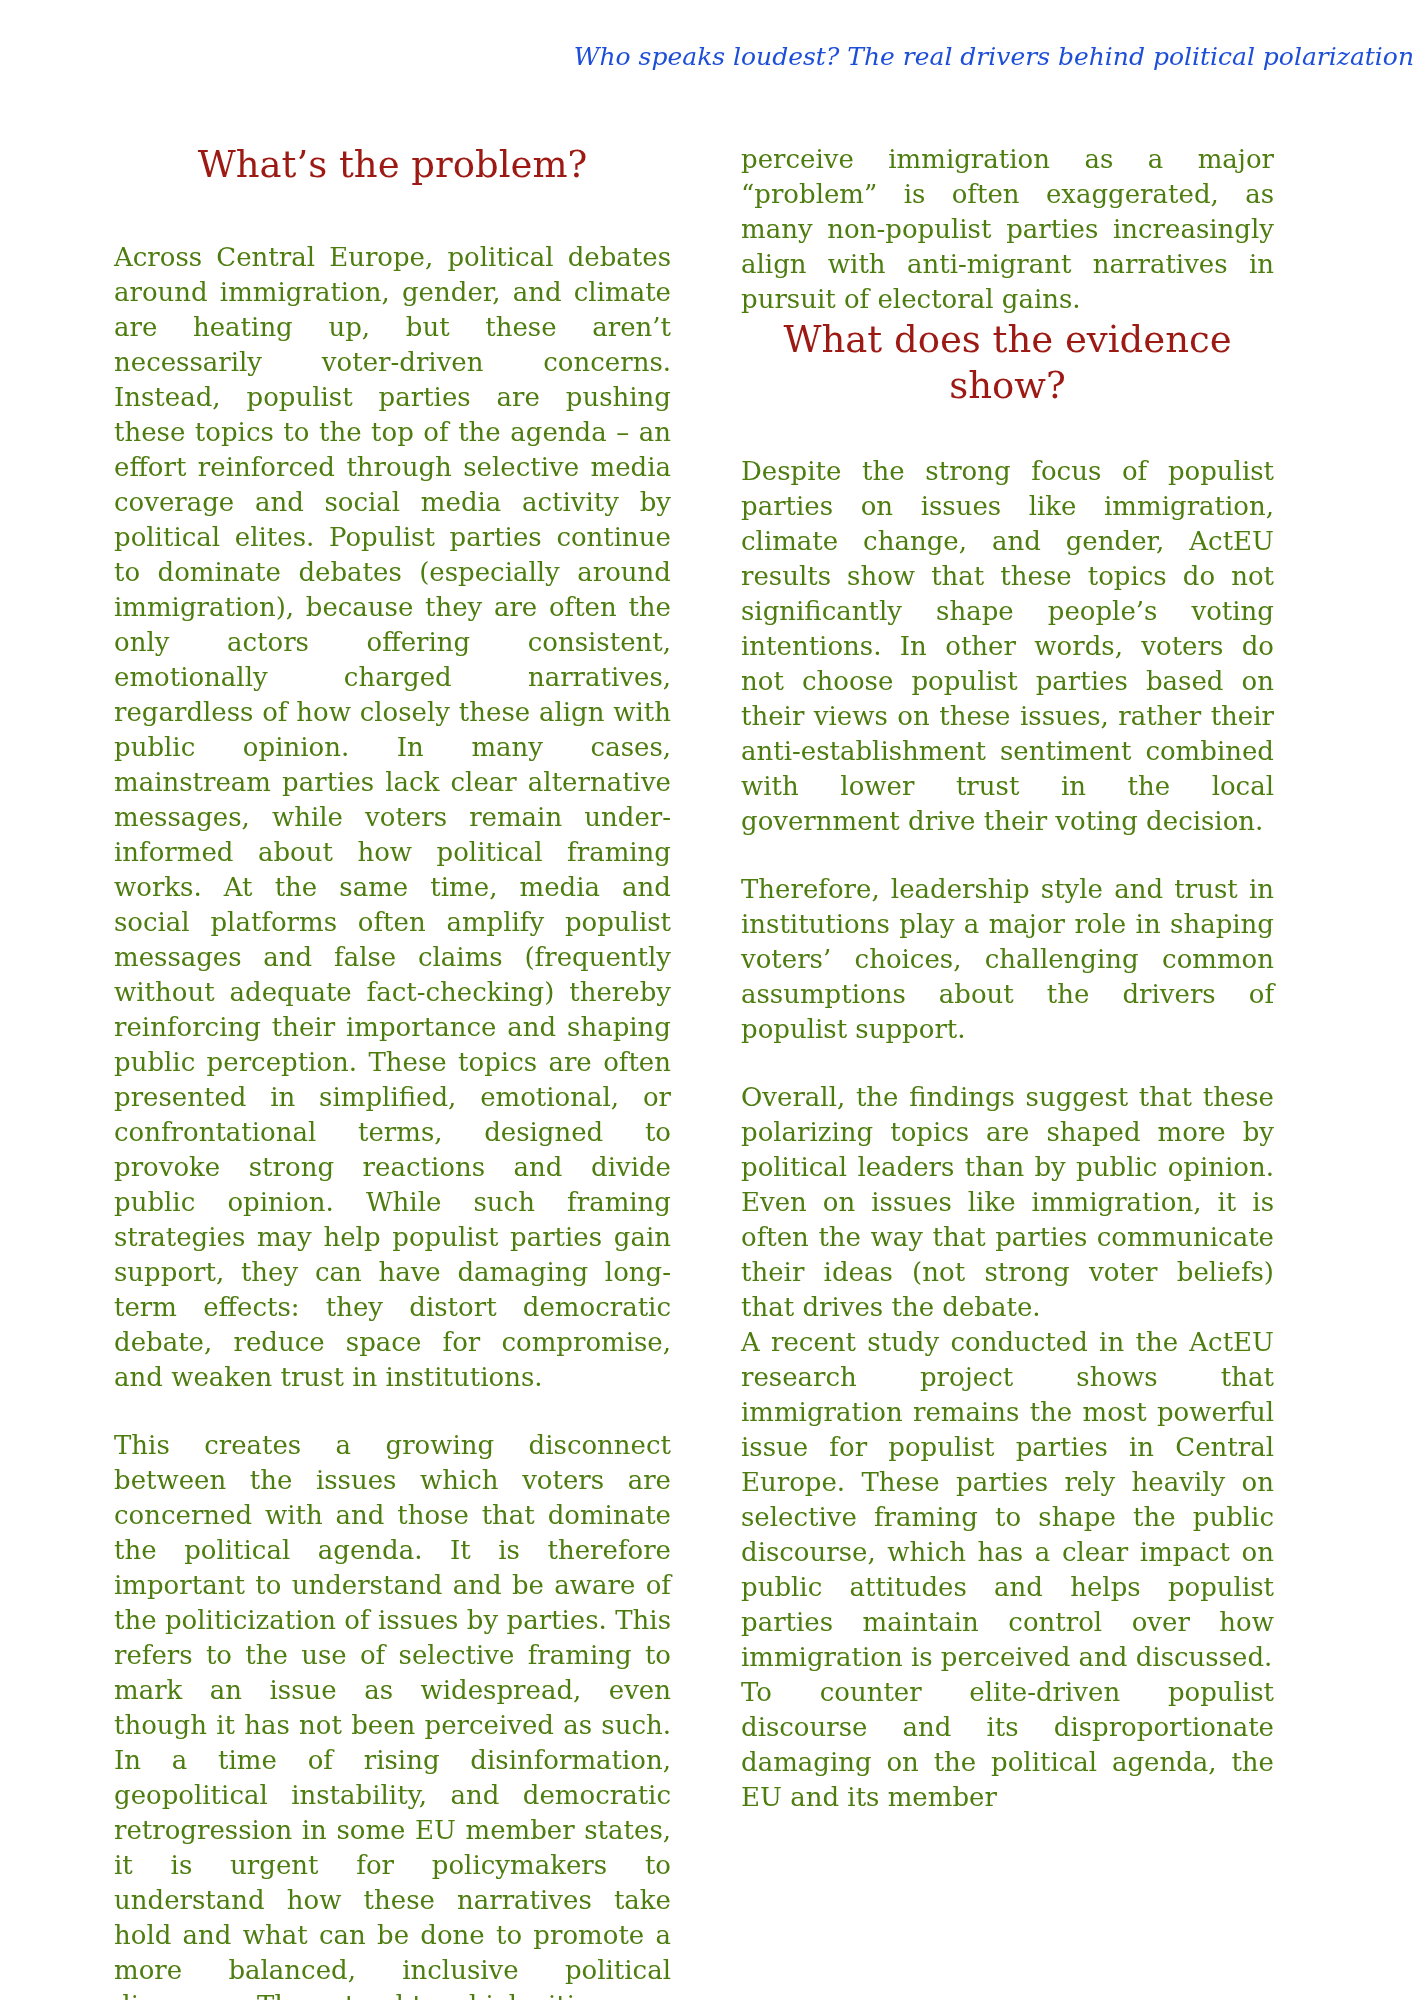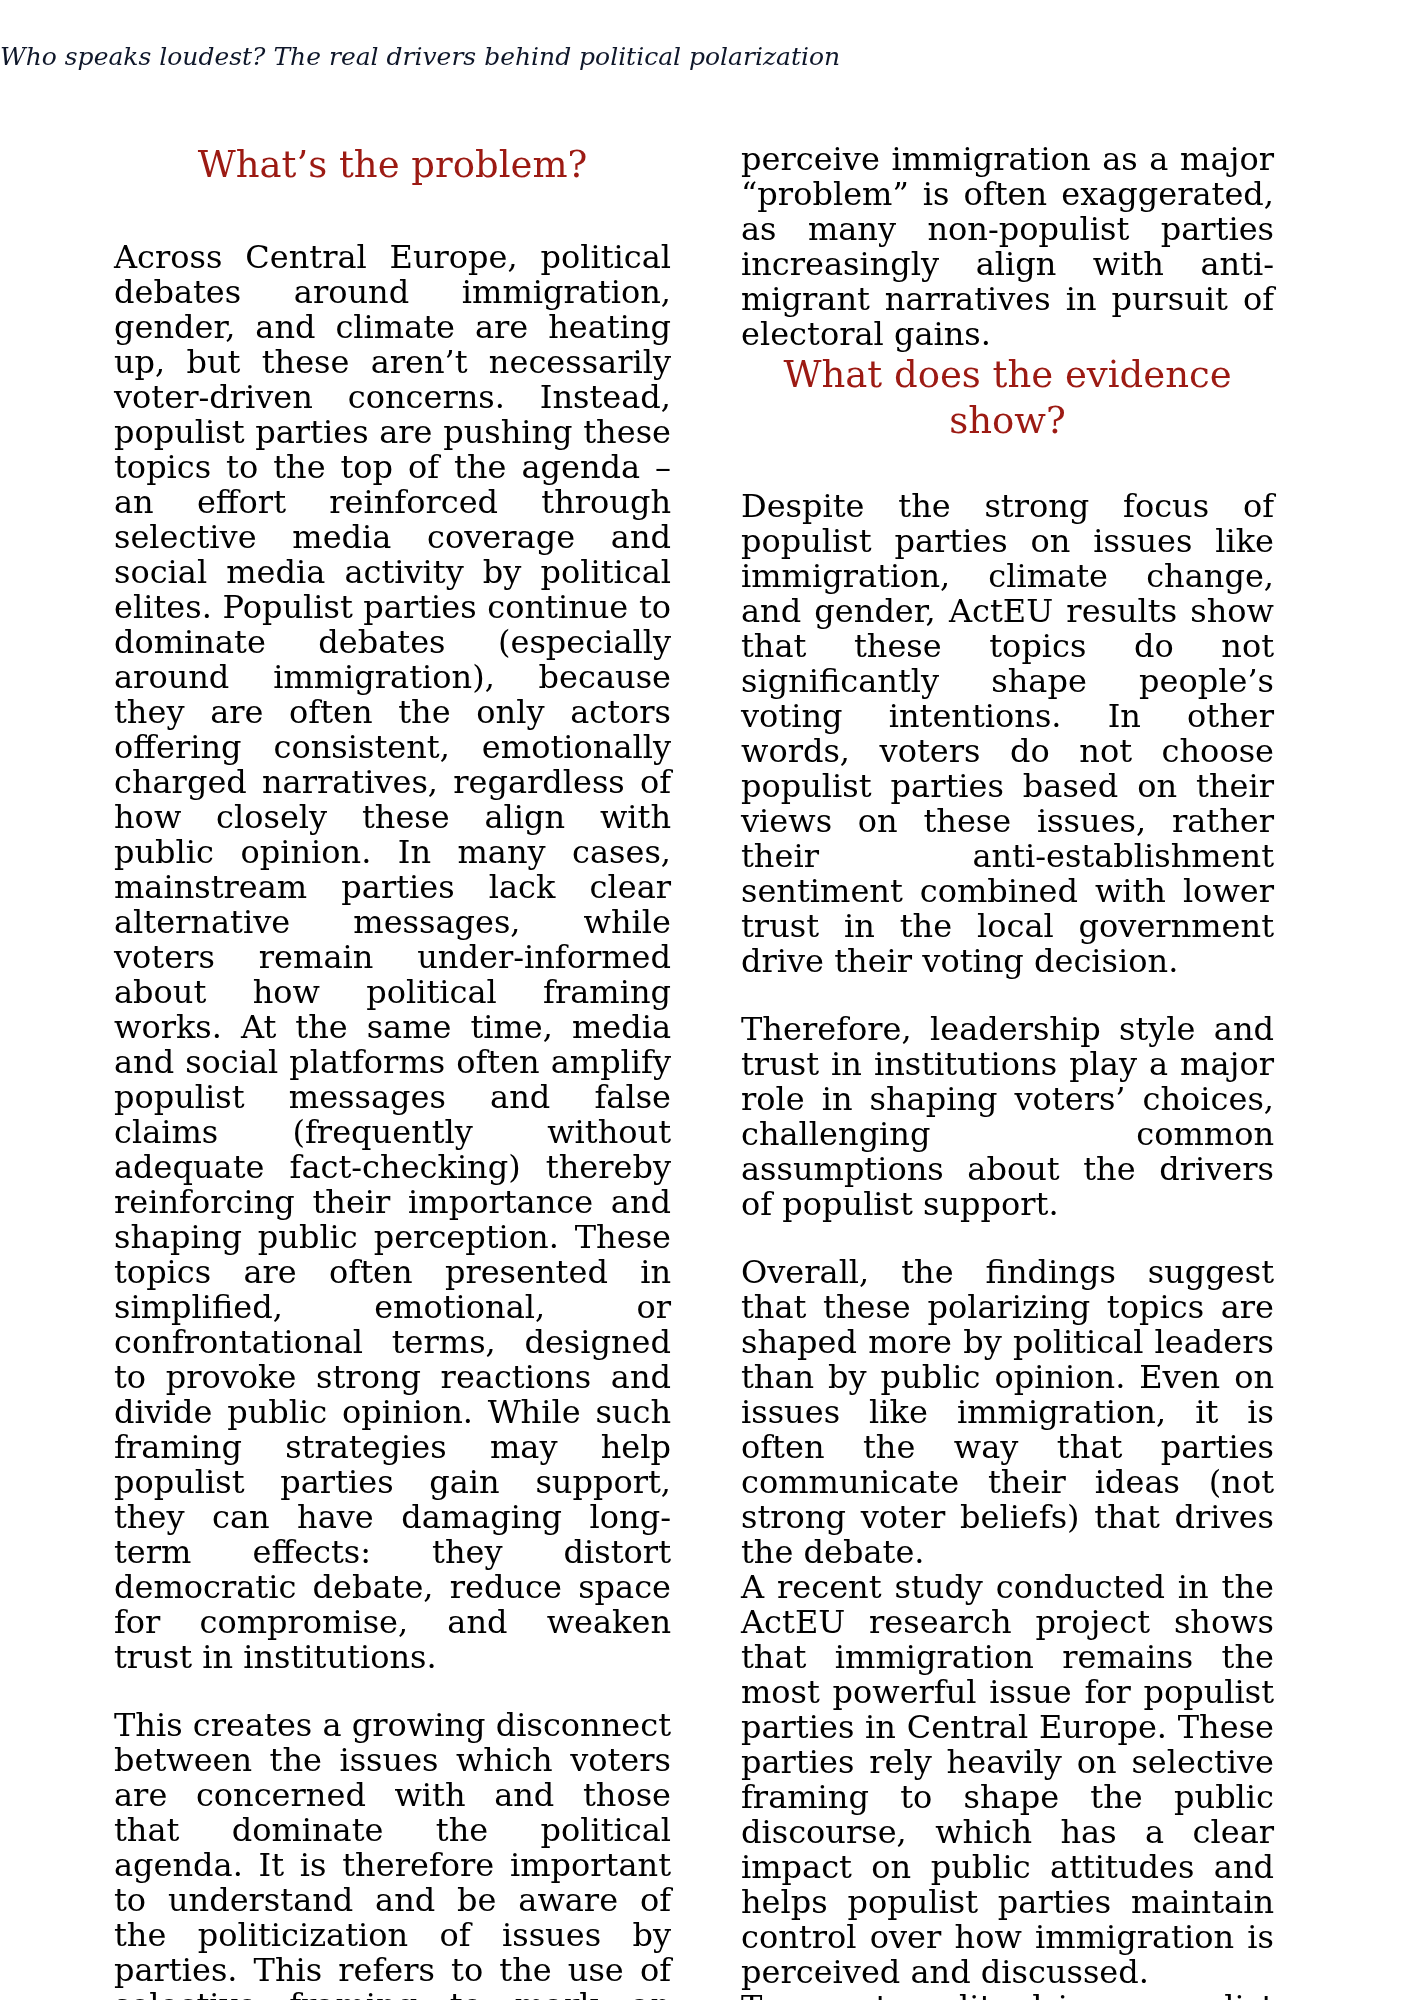--- a/index.html
+++ b/index.html
@@ -10,26 +10,26 @@
   .page {
     position: relative;
     width: 1414px;
     height: 2000px;
     background: #ffffff;
     overflow: hidden;
     font-family: "DejaVu Serif", "Liberation Serif", serif;
   }
   .page-header {
     padding-top: 42px;
-    text-align: left;
+    text-align: right;
     font-style: italic;
     font-weight: normal;
     font-size: 25px;
     line-height: 1.2;
-    color: #0f172a;
+    color: #1d4ed8;
   }
   .columns {
     display: flex;
     margin: 70px 140px 0 114px;
     gap: 70px;
     align-items: flex-start;
   }
   .col {
     box-sizing: border-box;
   }
@@ -41,23 +41,23 @@
     line-height: 1.25;
     font-weight: normal;
     color: #9c1a13;
     text-align: center;
     font-family: "DejaVu Serif", "Liberation Serif", serif;
   }
   .col-left .section-heading { margin-bottom: 52px; }
   .section-heading.mid { margin-bottom: 44px; }
   p.body {
     margin: 0;
-    font-size: 32px;
+    font-size: 26px;
     line-height: 35px;
-    color: #000000;
+    color: #4d7c0f;
     text-align: justify;
   }
   p.body.gap   { margin-top: 33px; }
   p.body.nogap { margin-top: 0; }
 </style>
 </head>
 <body>
 
 <div class="page">
 

